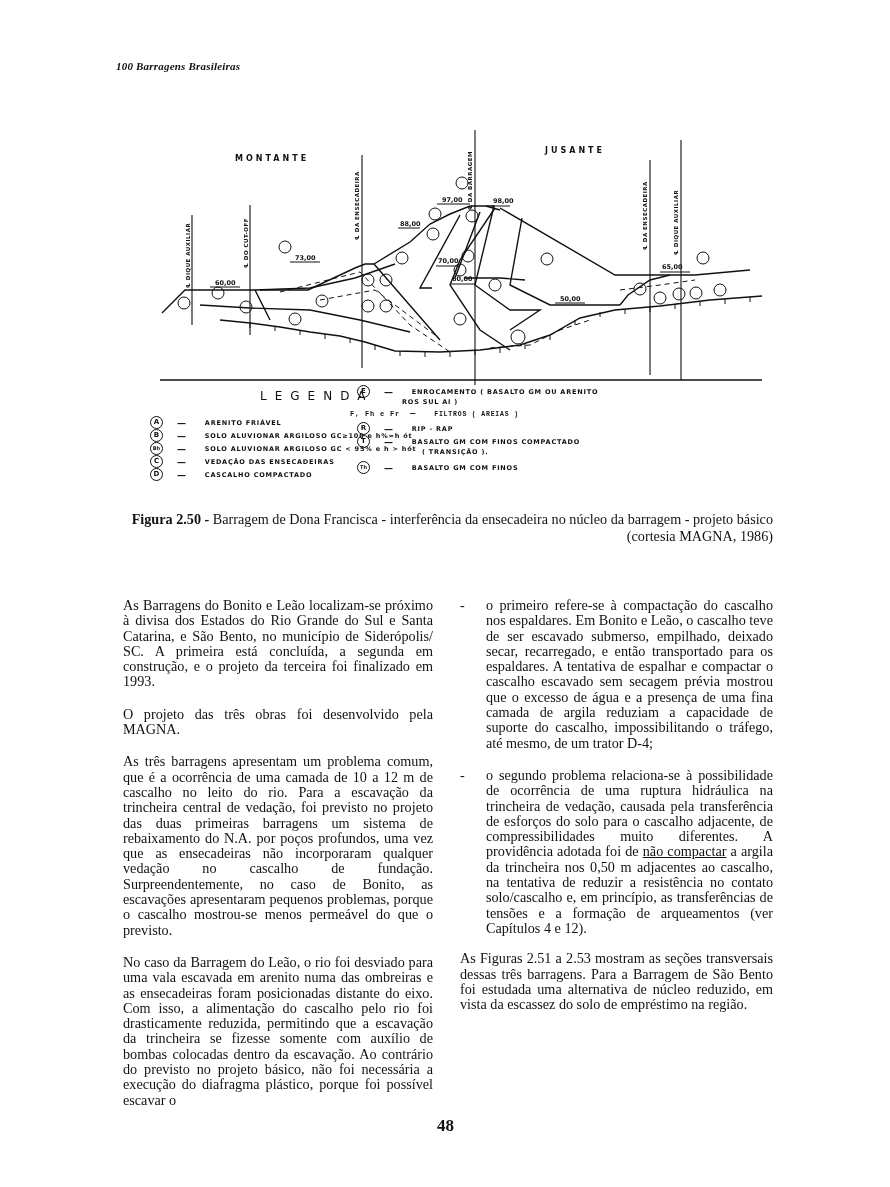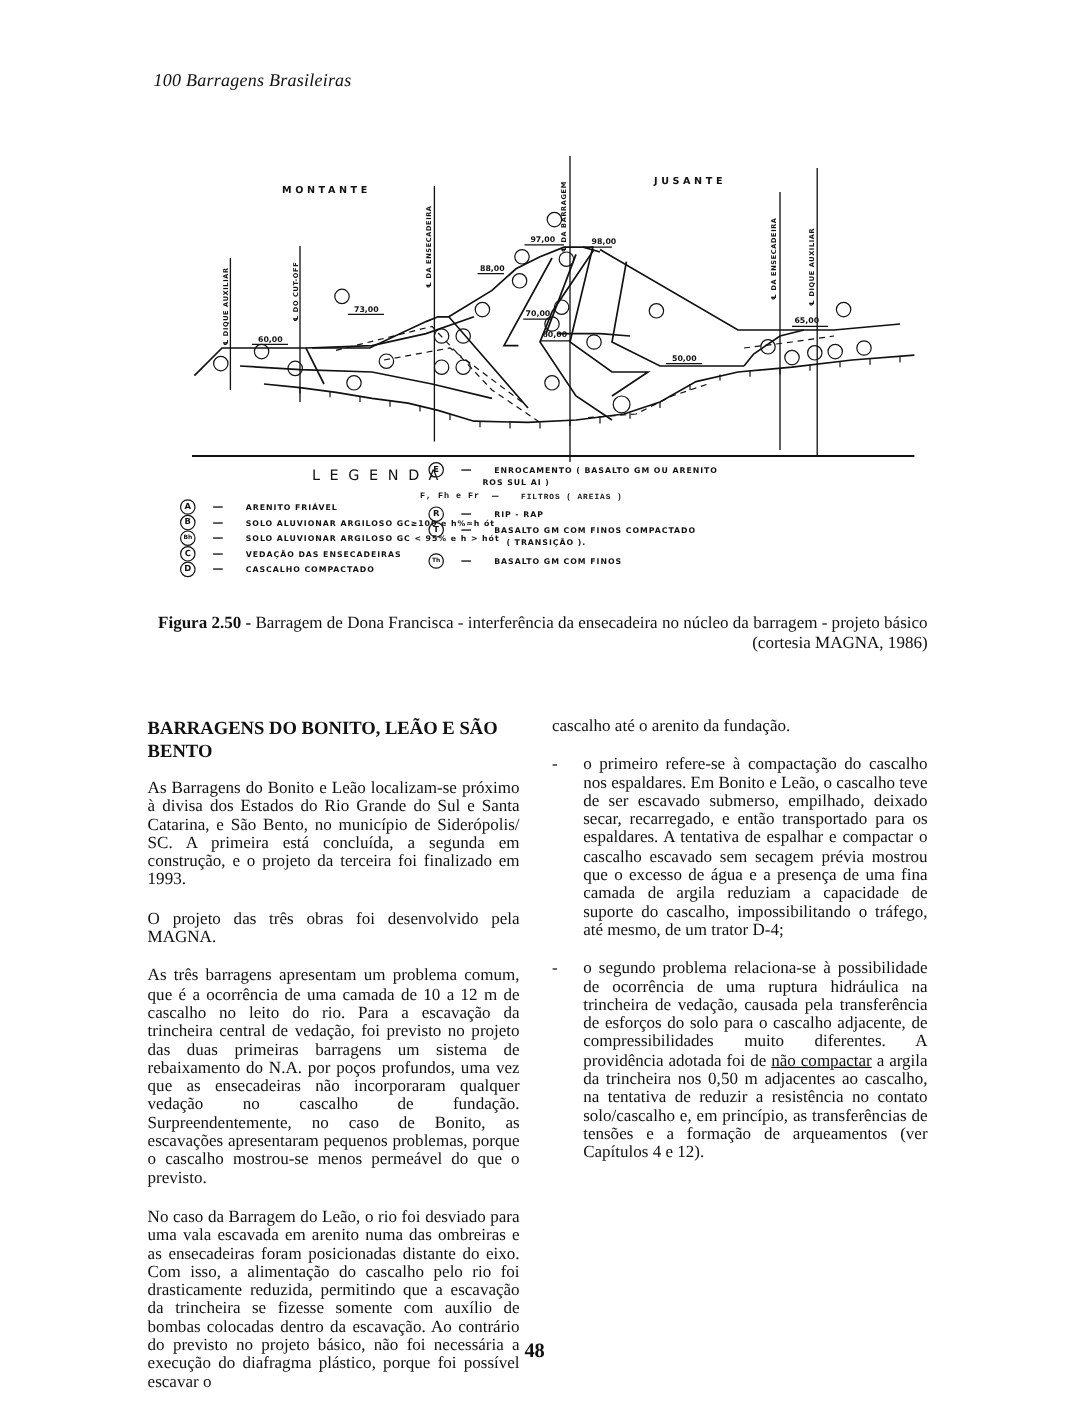--- a/index.html
+++ b/index.html
@@ -1,22 +1,22 @@
 <!DOCTYPE html>
 <html><head>
 <meta charset="utf-8">
 <style>
   html, body { margin: 0; padding: 0; background: #ffffff; }
   body {
     width: 890px; height: 1187px; position: relative; overflow: hidden;
     font-family: "Liberation Serif", "DejaVu Serif", serif; color: #111;
   }
   .running-head {
-    position: absolute; left: 128px; top: 60px;
-    font-style: italic; font-size: 15px; letter-spacing: 0.2px;
+    position: absolute; left: 116px; top: 60px;
+    font-style: italic; font-size: 11px; letter-spacing: 0.2px; font-weight: bold;
   }
   .figure {
     position: absolute; left: 150px; top: 120px; width: 620px; height: 385px;
   }
   .figure svg { width: 620px; height: 385px; display: block; }
   .dtext { font-family: "DejaVu Sans", sans-serif; font-weight: bold; fill: #111; }
   .legend {
     position: absolute; left: 150px; top: 385px; width: 620px; height: 110px;
     font-family: "DejaVu Sans", sans-serif; font-weight: bold; font-size: 6.5px;
     letter-spacing: 0.8px;
@@ -211,32 +211,31 @@
     <span class="lg-dash">—</span>
     <span>BASALTO GM COM FINOS</span>
   </div>
 </div>
 
 <div class="caption">
   <b>Figura 2.50 -</b><span> Barragem de Dona Francisca - interferência da ensecadeira no núcleo da barragem - projeto básico (cortesia MAGNA, 1986)</span>
 </div>
 
 <div class="col col-left">
-  <div class="section-title">BARRAGENS DO BONITO, LEÃO E SÃO BENTO</div>
   <p class="para">As Barragens do Bonito e Leão localizam-se próximo à divisa dos Estados do Rio Grande do Sul e Santa Catarina, e São Bento, no município de Siderópolis/ SC. A primeira está concluída, a segunda em construção, e o projeto da terceira foi finalizado em 1993.</p>
   <p class="para">O projeto das três obras foi desenvolvido pela MAGNA.</p>
   <p class="para">As três barragens apresentam um problema comum, que é a ocorrência de uma camada de 10 a 12 m de cascalho no leito do rio. Para a escavação da trincheira central de vedação, foi previsto no projeto das duas primeiras barragens um sistema de rebaixamento do N.A. por poços profundos, uma vez que as ensecadeiras não incorporaram qualquer vedação no cascalho de fundação. Surpreendentemente, no caso de Bonito, as escavações apresentaram pequenos problemas, porque o cascalho mostrou-se menos permeável do que o previsto.</p>
   <p class="para">No caso da Barragem do Leão, o rio foi desviado para uma vala escavada em arenito numa das ombreiras e as ensecadeiras foram posicionadas distante do eixo. Com isso, a alimentação do cascalho pelo rio foi drasticamente reduzida, permitindo que a escavação da trincheira se fizesse somente com auxílio de bombas colocadas dentro da escavação. Ao contrário do previsto no projeto básico, não foi necessária a execução do diafragma plástico, porque foi possível escavar o</p>
 </div>
 
 <div class="col col-right">
-  <p class="para">cascalho até o arenito da fundação.</p>
   <div class="bullet">
     <span class="bullet-dash">-</span>
     <span class="bullet-text">o primeiro refere-se à compactação do cascalho nos espaldares. Em Bonito e Leão, o cascalho teve de ser escavado submerso, empilhado, deixado secar, recarregado, e então transportado para os espaldares. A tentativa de espalhar e compactar o cascalho escavado sem secagem prévia mostrou que o excesso de água e a presença de uma fina camada de argila reduziam a capacidade de suporte do cascalho, impossibilitando o tráfego, até mesmo, de um trator D-4;</span>
   </div>
   <div class="bullet">
     <span class="bullet-dash">-</span>
     <span class="bullet-text"><span>o segundo problema relaciona-se à possibilidade de ocorrência de uma ruptura hidráulica na trincheira de vedação, causada pela transferência de esforços do solo para o cascalho adjacente, de compressibilidades muito diferentes. A providência adotada foi de </span><span class="u">não compactar</span><span> a argila da trincheira nos 0,50 m adjacentes ao cascalho, na tentativa de reduzir a resistência no contato solo/cascalho e, em princípio, as transferências de tensões e a formação de arqueamentos (ver Capítulos 4 e 12).</span></span>
   </div>
+  <p class="para" style="margin-top:-2px">As Figuras 2.51 a 2.53 mostram as seções transversais dessas três barragens. Para a Barragem de São Bento foi estudada uma alternativa de núcleo reduzido, em vista da escassez do solo de empréstimo na região.</p>
 </div>
 
 <div class="page-number">48</div>
 
 </body></html>

